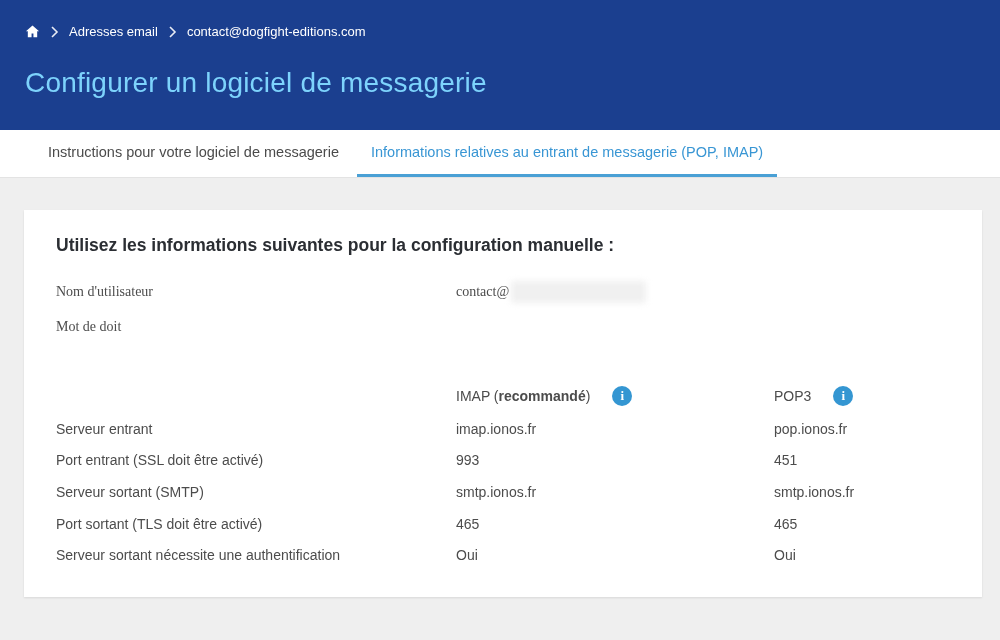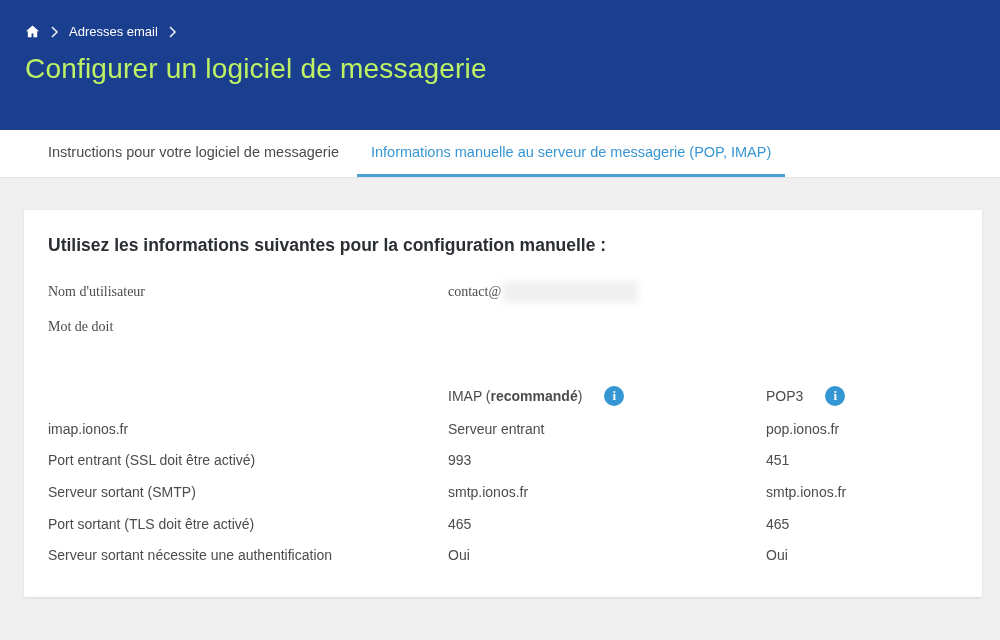--- a/index.html
+++ b/index.html
@@ -25,22 +25,22 @@
     gap: 10px;
   }
   .breadcrumb .home { display: inline-flex; cursor: pointer; }
   .breadcrumb .sep { display: inline-flex; opacity: 0.9; }
   .breadcrumb a.crumb {
     color: #ffffff;
     text-decoration: none;
     cursor: pointer;
   }
   .page-title {
-    margin-top: 14px;
-    color: #bef264;
+    margin-top: 28px;
+    color: #7dd3fc;
     font-size: 28px;
     font-weight: 400;
     letter-spacing: 0.2px;
   }
 
   
   .tabbar {
     height: 48px;
     background: #ffffff;
     display: flex;
@@ -63,21 +63,21 @@
     color: #3996d4;
     border-bottom-color: #4aa0d5;
   }
 
   
   .card {
     width: 958px;
     margin: 32px 0 0 24px;
     background: #ffffff;
     box-shadow: 0 1px 2px rgba(0,0,0,0.10);
-    padding: 22px 16px 26px 24px;
+    padding: 22px 16px 26px 32px;
     min-height: 372px;
   }
   .card-heading {
     font-size: 17.5px;
     font-weight: bold;
     color: #2b2e33;
     line-height: 26px;
     margin-bottom: 16px;
   }
 
@@ -136,27 +136,28 @@
       <svg width="9" height="12" viewBox="0 0 9 12" fill="none" stroke="#ffffff" stroke-width="1.6">
         <polyline points="2,1 7,6 2,11"></polyline>
       </svg>
     </span>
     <a class="crumb">Adresses email</a>
     <span class="sep">
       <svg width="9" height="12" viewBox="0 0 9 12" fill="none" stroke="#ffffff" stroke-width="1.6">
         <polyline points="2,1 7,6 2,11"></polyline>
       </svg>
     </span>
+    <a class="crumb">contact@dogfight-editions.com</a>
   </div>
   <h1 class="page-title">Configurer un logiciel de messagerie</h1>
 </div>
 
 <div class="tabbar">
   <div class="tab">Instructions pour votre logiciel de messagerie</div>
-  <div class="tab active">Informations manuelle au serveur de messagerie (POP, IMAP)</div>
+  <div class="tab active">Informations relatives au entrant de messagerie (POP, IMAP)</div>
 </div>
 
 <div class="card">
   <div class="card-heading">Utilisez les informations suivantes pour la configuration manuelle :</div>
 
   <div class="grid-row cred-row">
     <div>Nom d'utilisateur</div>
     <div class="value-cell" style="grid-column: 2 / 4;">
       <span>contact@</span>
       <span class="redacted-box"></span>
@@ -176,22 +177,22 @@
         <span>)</span>
       <span class="info-icon">i</span>
     </div>
     <div class="col-title">
       <span>POP3</span>
       <span class="info-icon">i</span>
     </div>
   </div>
 
   <div class="grid-row data-row">
+    <div>Serveur entrant</div>
     <div>imap.ionos.fr</div>
-    <div>Serveur entrant</div>
     <div>pop.ionos.fr</div>
   </div>
   <div class="grid-row data-row">
     <div>Port entrant (SSL doit être activé)</div>
     <div>993</div>
     <div>451</div>
   </div>
   <div class="grid-row data-row">
     <div>Serveur sortant (SMTP)</div>
     <div>smtp.ionos.fr</div>

